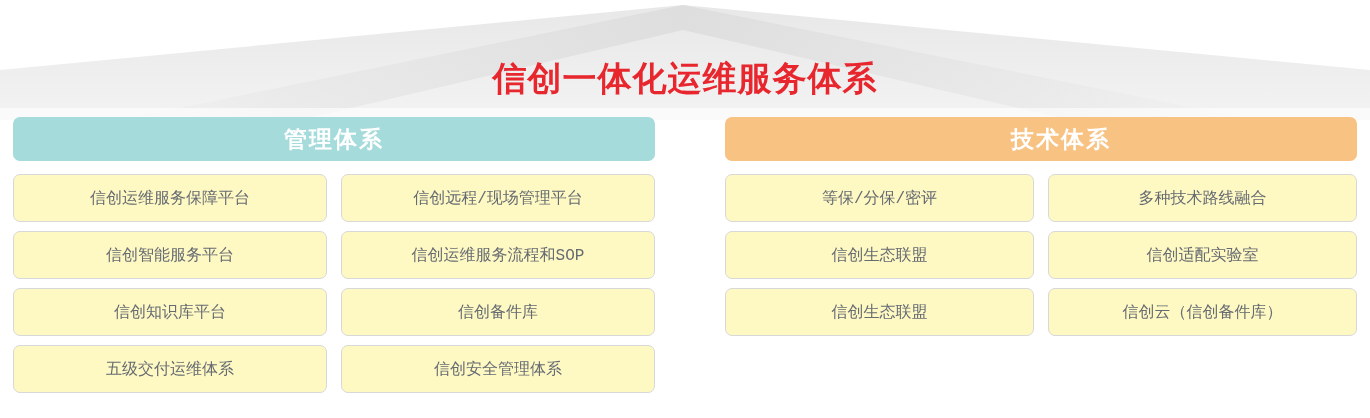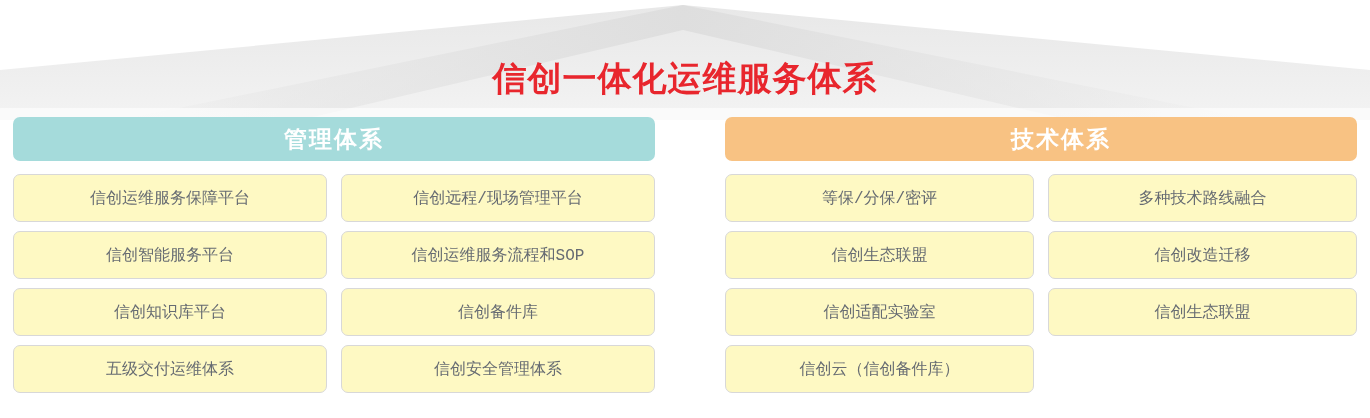--- a/index.html
+++ b/index.html
@@ -142,20 +142,19 @@
       <div class="cell">信创安全管理体系</div>
     </div>
   </div>
 
   <div class="group" id="group-technical">
     <div class="group-header">技术体系</div>
     <div class="cell-grid">
       <div class="cell">等保/分保/密评</div>
       <div class="cell">多种技术路线融合</div>
       <div class="cell">信创生态联盟</div>
-      <div class="cell">信创改造迁移</div>
       <div class="cell">信创适配实验室</div>
       <div class="cell">信创生态联盟</div>
       <div class="cell">信创云（信创备件库）</div>
     </div>
   </div>
 
 </div>
 
 </body></html>

